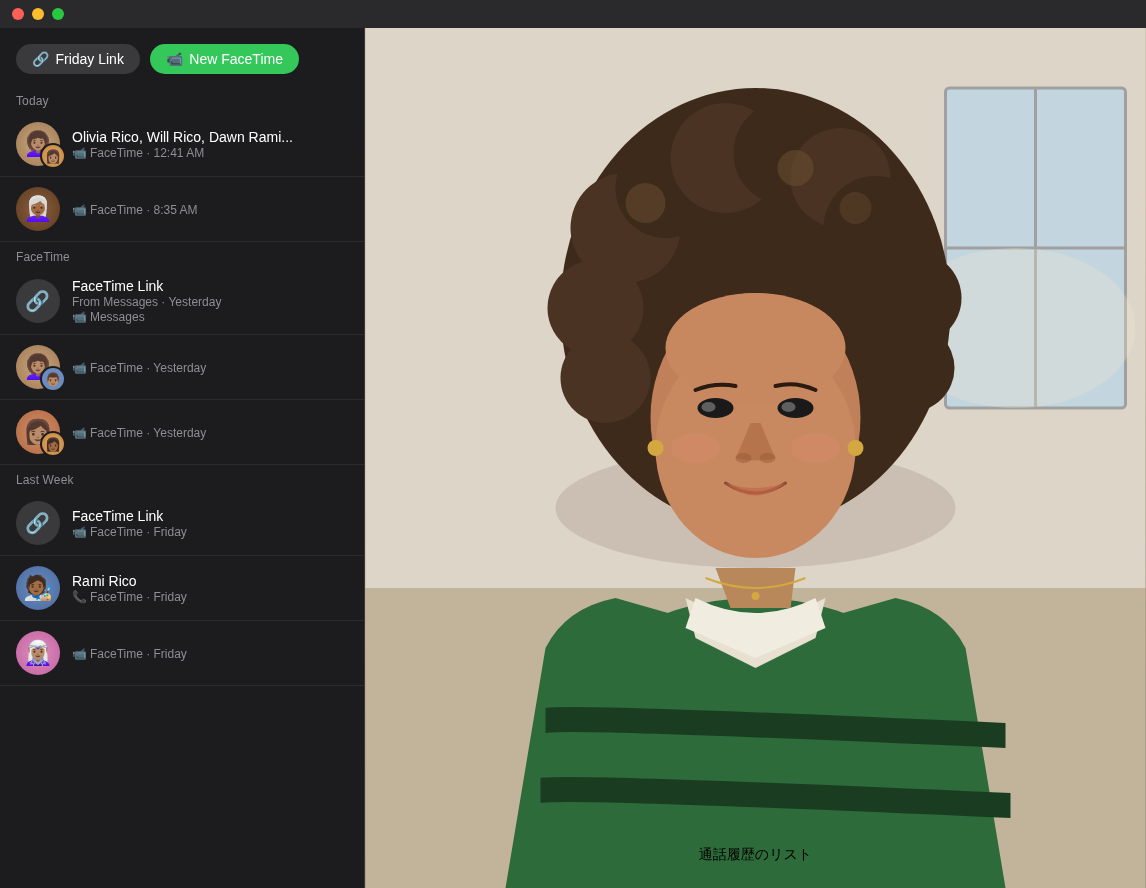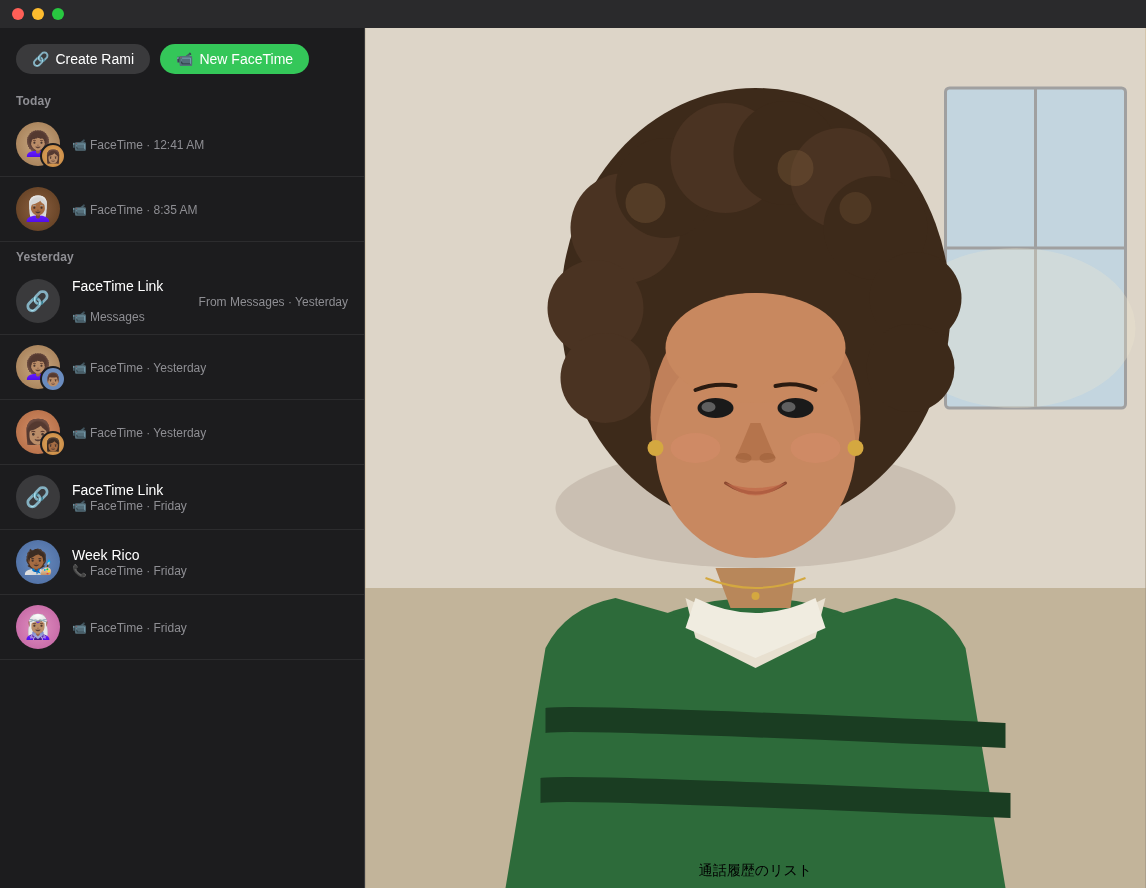--- a/index.html
+++ b/index.html
@@ -79,21 +79,21 @@
       color: #fff;
       font-size: 14px;
       font-weight: 500;
       padding: 7px 16px;
       cursor: pointer;
     }
 
     
     .section-label {
       font-size: 12px;
-      font-weight: 700;
+      font-weight: 400;
       color: #8e8e93;
       padding: 8px 16px 4px 16px;
       text-transform: none;
       letter-spacing: 0.01em;
     }
 
     
     .call-item {
       display: flex;
       align-items: center;
@@ -160,21 +160,20 @@
       font-weight: 500;
       color: #fff;
       white-space: nowrap;
       overflow: hidden;
       text-overflow: ellipsis;
     }
     .call-sub {
       font-size: 12px;
       color: #8e8e93;
       margin-top: 1px;
-      text-align: right;
     }
     .call-sub-row {
       display: flex;
       align-items: center;
       gap: 3px;
       font-size: 12px;
       color: #8e8e93;
       margin-top: 1px;
     }
 
@@ -207,21 +206,21 @@
       position: absolute;
       top: 0;
       left: 0;
       width: 100%;
       height: 100%;
     }
 
     
     .caption {
       position: absolute;
-      bottom: 8px;
+      bottom: 24px;
       left: 50%;
       transform: translateX(-50%);
       font-size: 14px;
       color: #000;
       white-space: nowrap;
     }
 
     
     .av-olivia { background: radial-gradient(circle, #c8a882, #a07850); }
     .av-dawn { background: radial-gradient(circle, #8b6040, #5c3a1e); }
@@ -261,40 +260,41 @@
   <span class="traffic-light tl-maximize"></span>
 </div>
 
 <div class="app-body">
 
   <div class="sidebar">
 
     <div class="toolbar">
       <button class="btn-create-link">
         <span>🔗</span>
-        <span>Create Rami</span>
+        <span>Friday Link</span>
       </button>
       <button class="btn-new-facetime">
         <span>📹</span>
         <span>New FaceTime</span>
       </button>
     </div>
 
     <div class="section-label">Today</div>
 
     <div class="call-item">
       <div class="avatar-stack">
         <div class="avatar av-olivia">
           <span class="av-emoji">👩🏽‍🦱</span>
         </div>
         <div class="avatar-sm av-dawn-sm">
           <span class="av-emoji-sm">👩🏽</span>
         </div>
       </div>
       <div class="call-info">
+        <div class="call-name">Olivia Rico, Will Rico, Dawn Rami...</div>
         <div class="call-sub-row">
           <span>📹</span>
           <span>FaceTime · 12:41 AM</span>
         </div>
       </div>
     </div>
 
     <div class="call-item">
       <div class="avatar-stack">
         <div class="avatar av-dawn">
@@ -302,21 +302,21 @@
         </div>
       </div>
       <div class="call-info">
         <div class="call-sub-row">
           <span>📹</span>
           <span>FaceTime · 8:35 AM</span>
         </div>
       </div>
     </div>
 
-    <div class="section-label">Yesterday</div>
+    <div class="section-label">FaceTime</div>
 
     <div class="call-item">
       <div class="avatar-link">
         <span class="link-icon">🔗</span>
       </div>
       <div class="call-info">
         <div class="call-name">FaceTime Link</div>
         <div class="call-sub">From Messages · Yesterday</div>
         <div class="call-sub-row">
           <span>📹</span>
@@ -352,20 +352,21 @@
         </div>
       </div>
       <div class="call-info">
         <div class="call-sub-row">
           <span>📹</span>
           <span>FaceTime · Yesterday</span>
         </div>
       </div>
     </div>
 
+    <div class="section-label">Last Week</div>
 
     <div class="call-item">
       <div class="avatar-link">
         <span class="link-icon">🔗</span>
       </div>
       <div class="call-info">
         <div class="call-name">FaceTime Link</div>
         <div class="call-sub-row">
           <span>📹</span>
           <span>FaceTime · Friday</span>
@@ -373,21 +374,21 @@
       </div>
     </div>
 
     <div class="call-item">
       <div class="avatar-stack">
         <div class="avatar av-will">
           <span class="av-emoji">🧑🏾‍🎨</span>
         </div>
       </div>
       <div class="call-info">
-        <div class="call-name">Week Rico</div>
+        <div class="call-name">Rami Rico</div>
         <div class="call-sub-row">
           <span>📞</span>
           <span>FaceTime · Friday</span>
         </div>
       </div>
     </div>
 
     <div class="call-item">
       <div class="avatar-stack">
         <div class="avatar av-olivia2">

